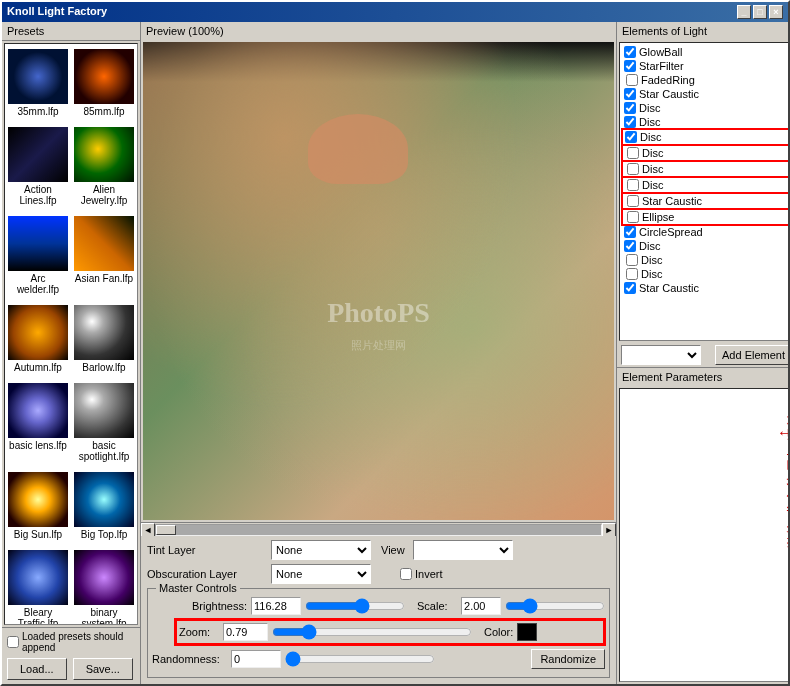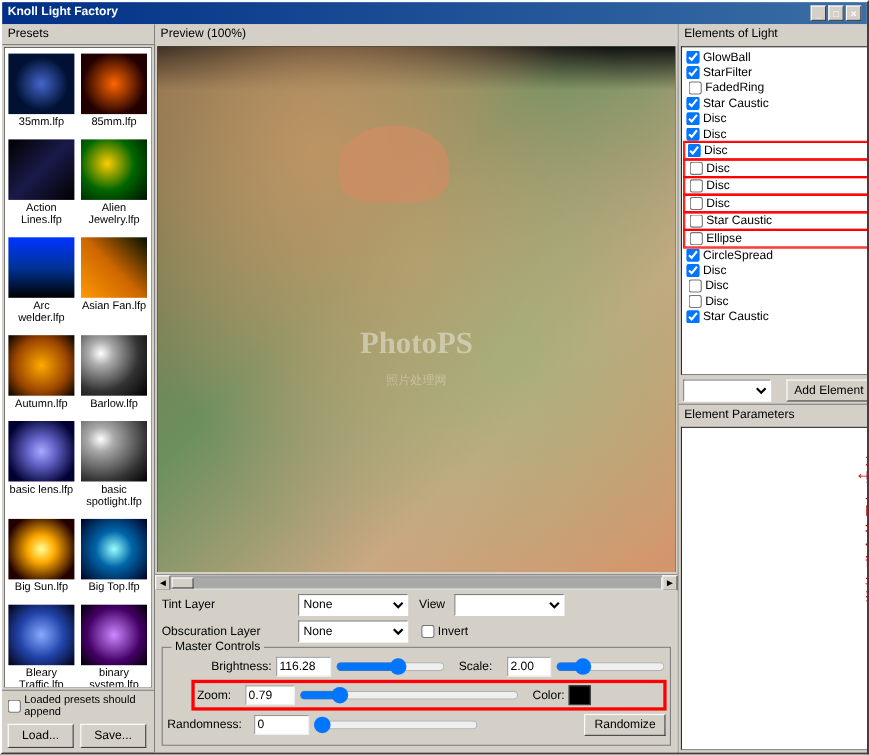--- a/index.html
+++ b/index.html
@@ -219,21 +219,21 @@
           <select class="win-select" style="width:100px;margin-left:4px;">
             <option></option>
           </select>
         </div>
 
         <div class="control-row">
           <span class="control-label">Obscuration Layer</span>
           <select class="win-select" style="width:100px;">
             <option>None</option>
           </select>
-          <label class="checkbox-label" style="margin-left:8px;">
+          <label class="checkbox-label" style="margin-left:25px;">
             <input type="checkbox" style="">
             <span>Invert</span>
           </label>
         </div>
 
         <div class="win-groupbox">
           <span class="win-groupbox-label">Master Controls</span>
 
           <div class="control-row">
             <span style="min-width:75px;padding-left:40px;">Brightness:</span>

